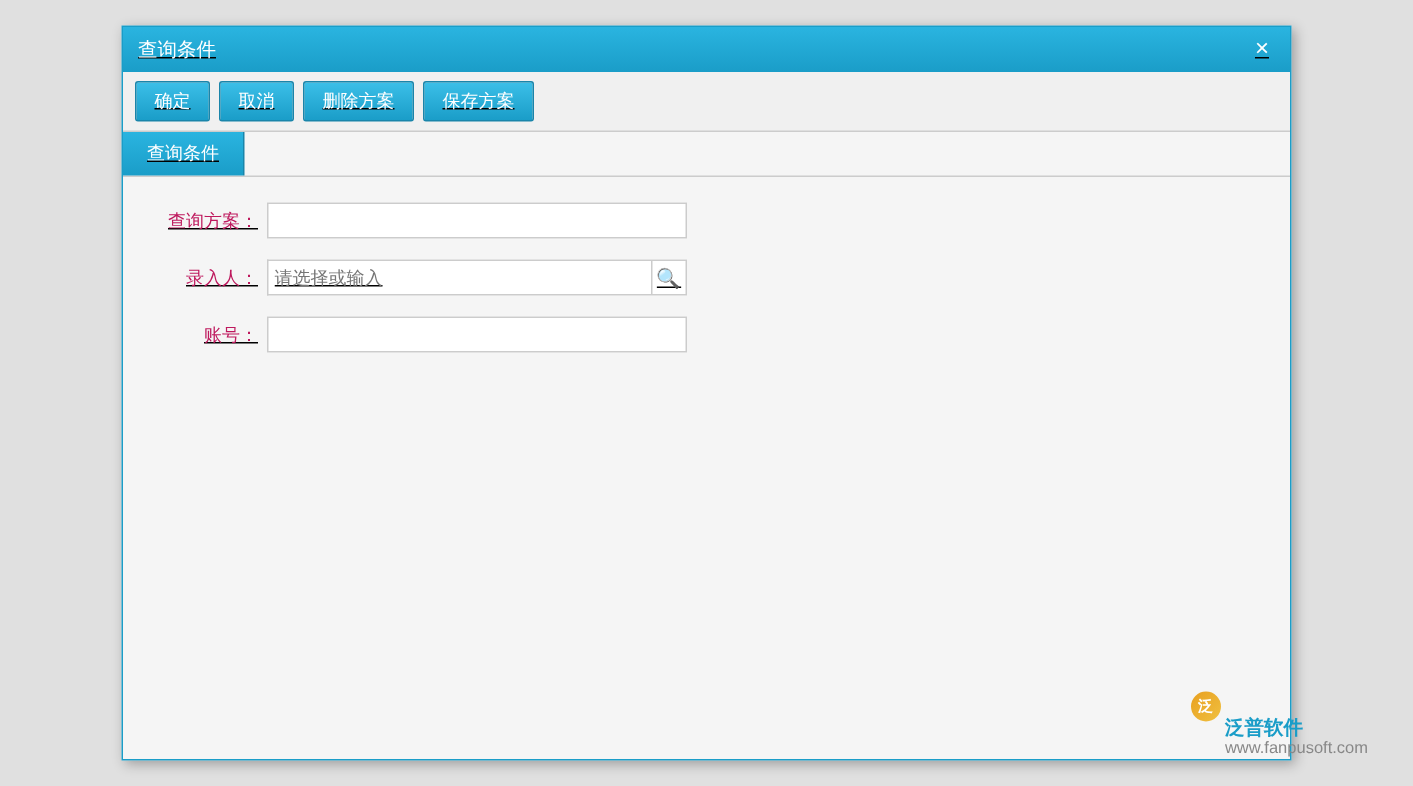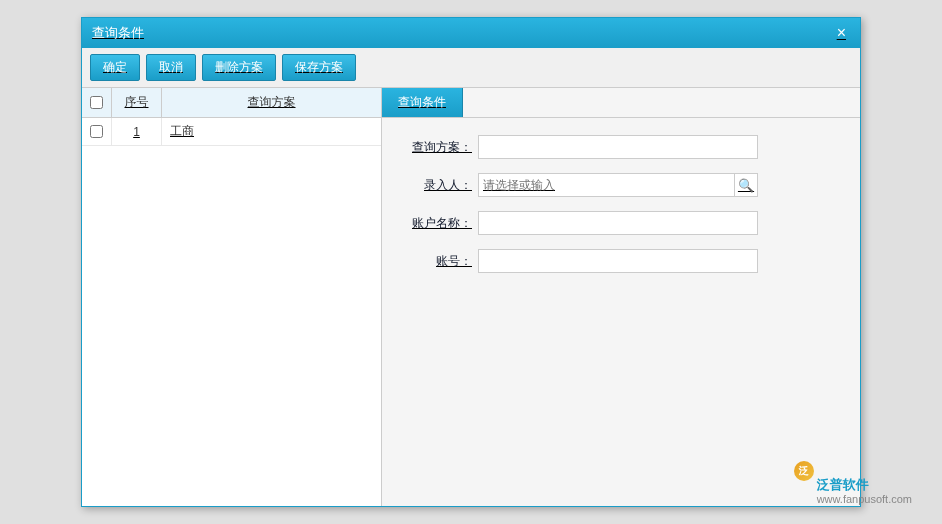--- a/index.html
+++ b/index.html
@@ -190,21 +190,21 @@
     .form-row {
       display: flex;
       align-items: center;
       height: 26px;
     }
 
     .form-label {
       width: 70px;
       text-align: right;
       font-size: 12px;
-      color: #0f172a;
+      color: #be185d;
       margin-right: 6px;
       flex-shrink: 0;
     }
 
     .form-input {
       width: 280px;
       height: 24px;
       border: 1px solid #ccc;
       background: white;
       font-size: 12px;
@@ -302,46 +302,20 @@
 
   <div class="toolbar">
     <button class="toolbar-btn">确定</button>
     <button class="toolbar-btn">取消</button>
     <button class="toolbar-btn">删除方案</button>
     <button class="toolbar-btn">保存方案</button>
   </div>
 
   <div class="main-content">
 
-    <div class="left-panel">
-
-      <div class="table-header">
-        <div class="col-checkbox">
-          <input type="checkbox" style="">
-        </div>
-        <div class="col-seq">
-          <span>序号</span>
-        </div>
-        <div class="col-plan">
-          <span>查询方案</span>
-        </div>
-      </div>
-
-      <div class="table-row">
-        <div class="row-checkbox">
-          <input type="checkbox" style="">
-        </div>
-        <div class="row-seq">
-          <span>1</span>
-        </div>
-        <div class="row-plan-name">
-          <span>工商</span>
-        </div>
-      </div>
-    </div>
 
     <div class="right-panel">
 
       <div class="right-tab-bar">
         <div class="right-tab">查询条件</div>
       </div>
 
       <div class="form-area">
 
         <div class="form-row">
@@ -350,24 +324,20 @@
         </div>
 
         <div class="form-row">
           <span class="form-label">录入人：</span>
           <div class="form-input-with-btn">
             <input type="text" placeholder="请选择或输入" style="">
             <div class="search-btn-inline">🔍</div>
           </div>
         </div>
 
-        <div class="form-row">
-          <span class="form-label">账户名称：</span>
-          <input class="form-input" type="text" style="">
-        </div>
 
         <div class="form-row">
           <span class="form-label">账号：</span>
           <input class="form-input" type="text" style="">
         </div>
 
       </div>
     </div>
 
   </div>

